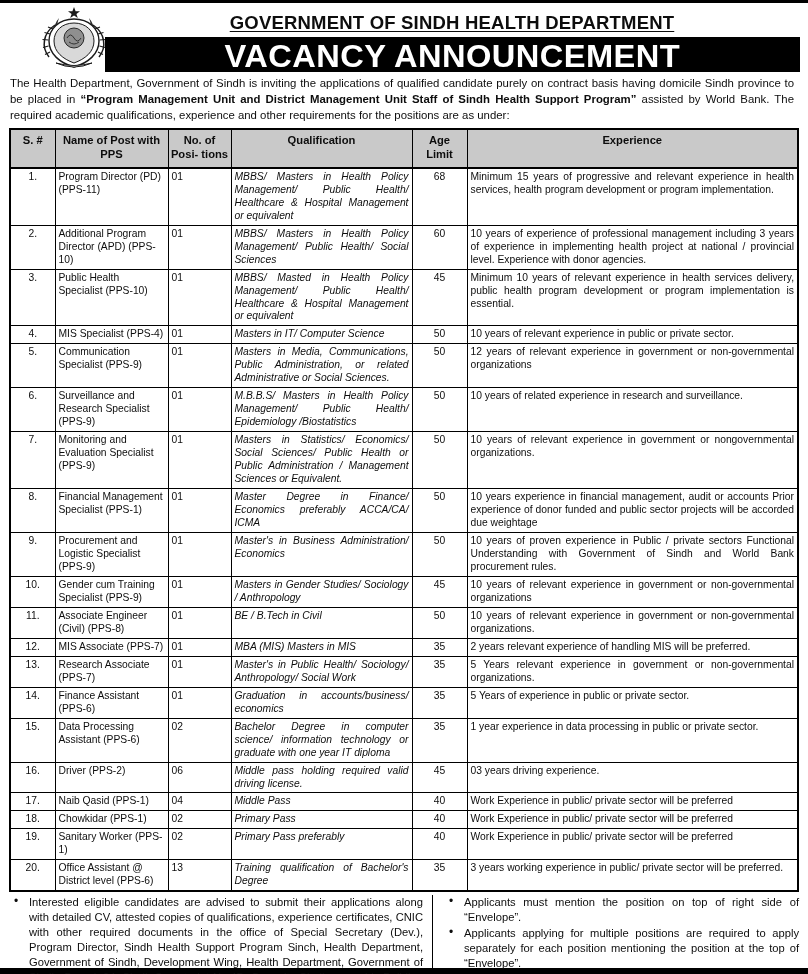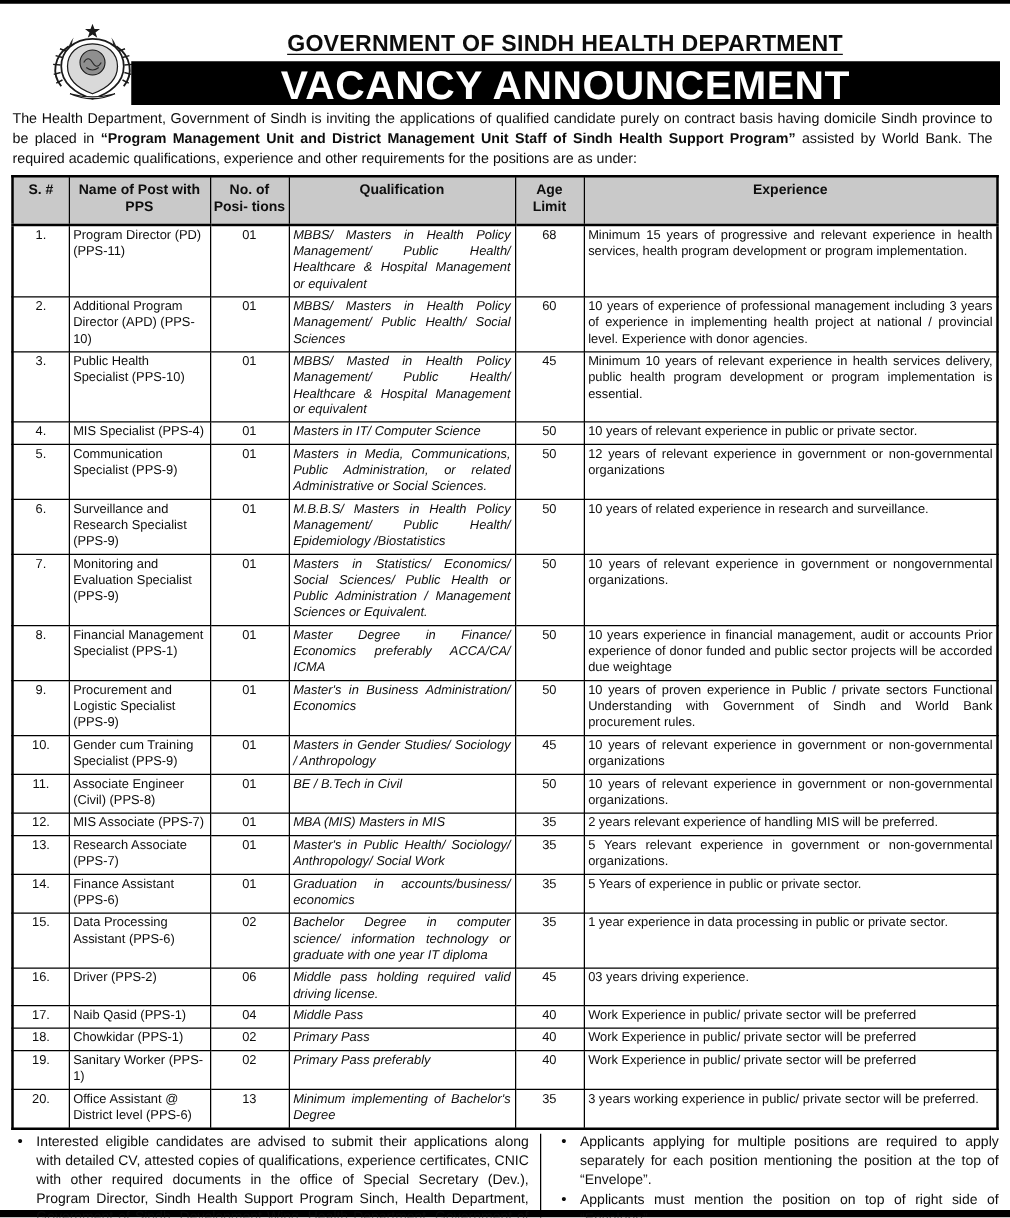--- a/index.html
+++ b/index.html
@@ -8,21 +8,21 @@
     font-family:"Liberation Sans", sans-serif;
     color:#0d0d0d;
     position:relative;
     overflow:hidden;
   }
   .page{
     position:absolute;inset:0;
     border-top:3px solid #000;
     border-bottom:6px solid #000;
     box-sizing:border-box;
-    padding:12px 9px;
+    padding:0 9px;
   }
   
   .hdr{position:relative;height:70px;}
   .emblem{
     position:absolute;left:22px;top:2px;width:86px;height:68px;
   }
   .emblem svg{display:block;}
   .govt-title{
     position:absolute;left:96px;right:0;top:9px;
     text-align:center;
@@ -69,21 +69,21 @@
     border-bottom:2px solid #000;
   }
   thead .th-l{text-align:left;}
   col.c-sn{width:45px;}
   col.c-post{width:113px;}
   col.c-pos{width:63px;}
   col.c-qual{width:181px;}
   col.c-age{width:55px;}
   col.c-exp{width:auto;}
   td.sn{text-align:center;}
-  td.pos{text-align:center;}
+  td.pos{}
   td.age{text-align:center;vertical-align:middle;margin-top:16px;}
   td.qual{text-align:justify;text-align-last:left;font-style:italic;}
   td.exp{text-align:justify;text-align-last:left;}
   td.post{text-align:left;}
   .sm{font-size:9.3px;}
   
   .foot{
     display:flex;
     margin-top:3px;
   }
@@ -322,35 +322,35 @@
           <td class="post sm">Sanitary Worker (PPS-1)</td>
           <td class="pos sm">02</td>
           <td class="qual sm">Primary Pass preferably</td>
           <td class="age sm">40</td>
           <td class="exp sm">Work Experience in public/ private sector will be preferred</td>
         </tr>
         <tr>
           <td class="sn sm">20.</td>
           <td class="post sm">Office Assistant @ District level (PPS-6)</td>
           <td class="pos sm">13</td>
-          <td class="qual sm">Minimum implementing of Bachelor's Degree</td>
+          <td class="qual sm">Training qualification of Bachelor's Degree</td>
           <td class="age sm">35</td>
           <td class="exp sm">3 years working experience in public/ private sector will be preferred.</td>
         </tr>
       </tbody>
   </table>
 
   <div class="foot">
     <div class="foot-l">
       <ul class="bl">
           <li>Interested eligible candidates are advised to submit their applications along with detailed CV, attested copies of qualifications, experience certificates, CNIC with other required documents in the office of Special Secretary (Dev.), Program Director, Sindh Health Support Program Sinch, Health Department, Government of Sindh, Development Wing, Health Department, Government of Sindh, Barack-94, Sindh Secretariat No.4B, Opposite Sindh assembly Building Karachi not later than 15 days of the date of publication of this advertisement.</li>
         </ul>
     </div>
     <div class="foot-r">
       <ul class="bl">
+          <li>Applicants must mention the position on top of right side of “Envelope”.</li>
           <li>Applicants applying for multiple positions are required to apply separately for each position mentioning the position at the top of “Envelope”.</li>
-          <li>Applicants must mention the position on top of right side of “Envelope”.</li>
         </ul>
 
     </div>
   </div>
 
 </div>
 
 </body></html>

